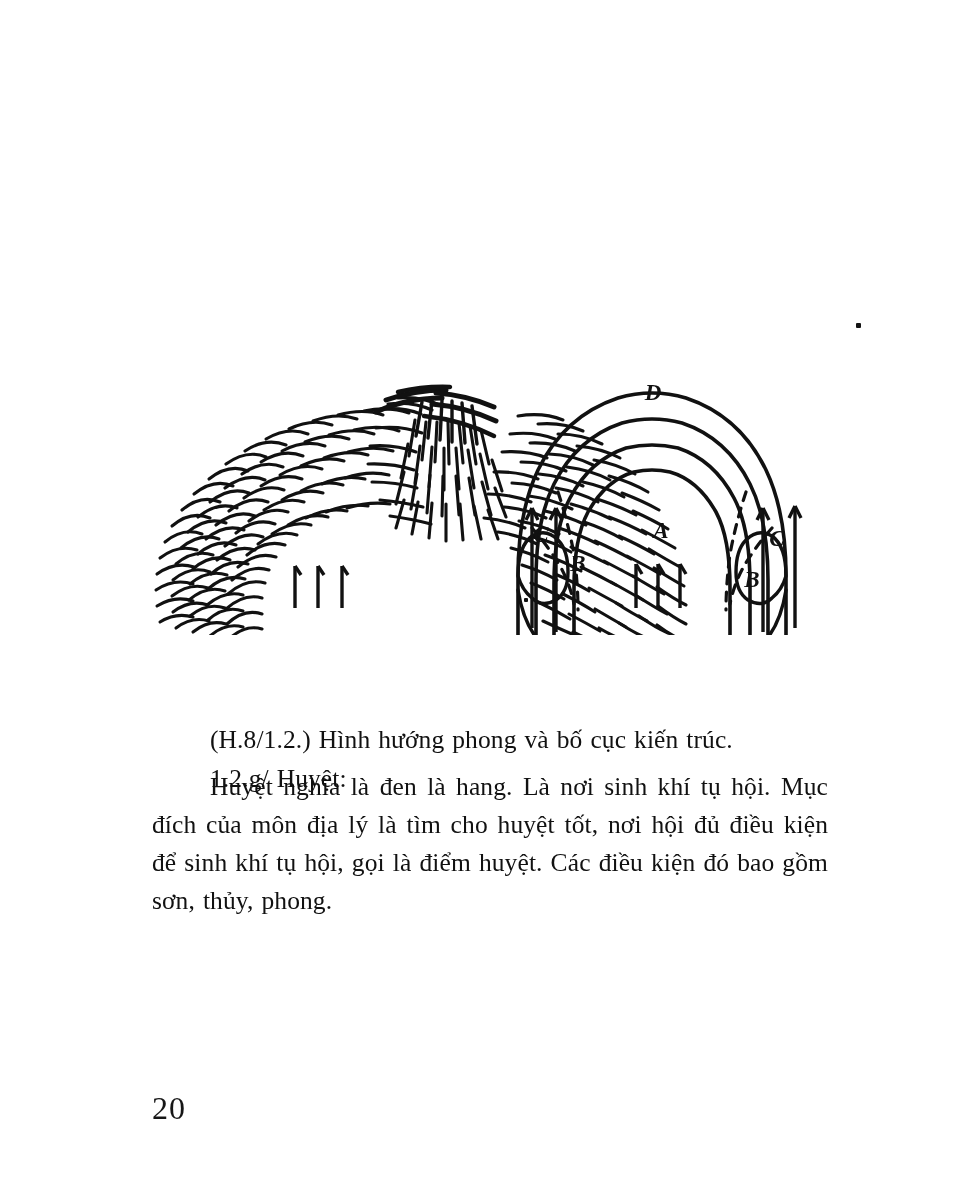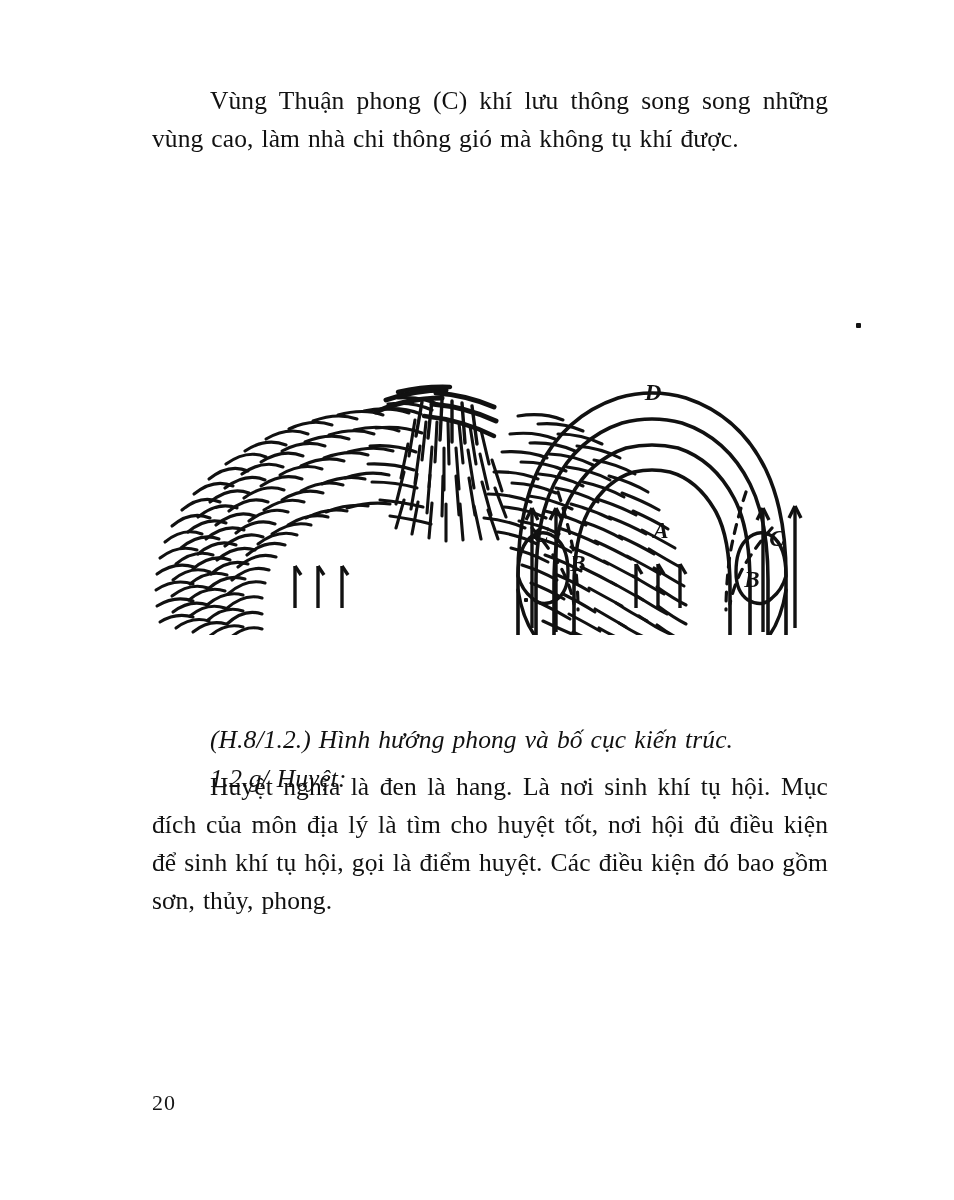--- a/index.html
+++ b/index.html
@@ -39,30 +39,29 @@
   .p1 { top: 82px; }
   .p2 { top: 186px; }
   .caption { top: 721px; }
   .heading { top: 760px; }
   .p3 { top: 768px; }
   .p4 { top: 930px; }
 
   .caption p, .heading p {
     text-indent: 58px;
     text-align: left;
-    font-style: italic;
   }
   .heading p { text-indent: 58px; }
 
   
   .folio {
     position: absolute;
     left: 152px;
     top: 1090px;
-    font-size: 22px;
+    font-size: 32px;
     letter-spacing: 1px;
     color: #161616;
   }
 
   
   .speck {
     position: absolute;
     left: 856px;
     top: 323px;
     width: 5px;
@@ -96,23 +95,20 @@
     font-style: italic;
     font-weight: 700;
     fill: #111111;
   }
 </style>
 </head>
 <body>
 
 <div id="page">
 
-  <div class="textcol p1">
-    <p class="para lastline-left">Vùng Thuận phong (C) khí lưu thông song song những vùng cao, làm nhà chi thông gió mà không tụ khí được.</p>
-  </div>
 
 
   <div class="speck"></div>
   <div class="speck-small"></div>
 
   <div class="figure">
     <svg class="figsvg" width="700" height="275" viewBox="0 0 700 275" xmlns="http://www.w3.org/2000/svg">
       <defs>
 
         <g id="arrowhead"></g>

